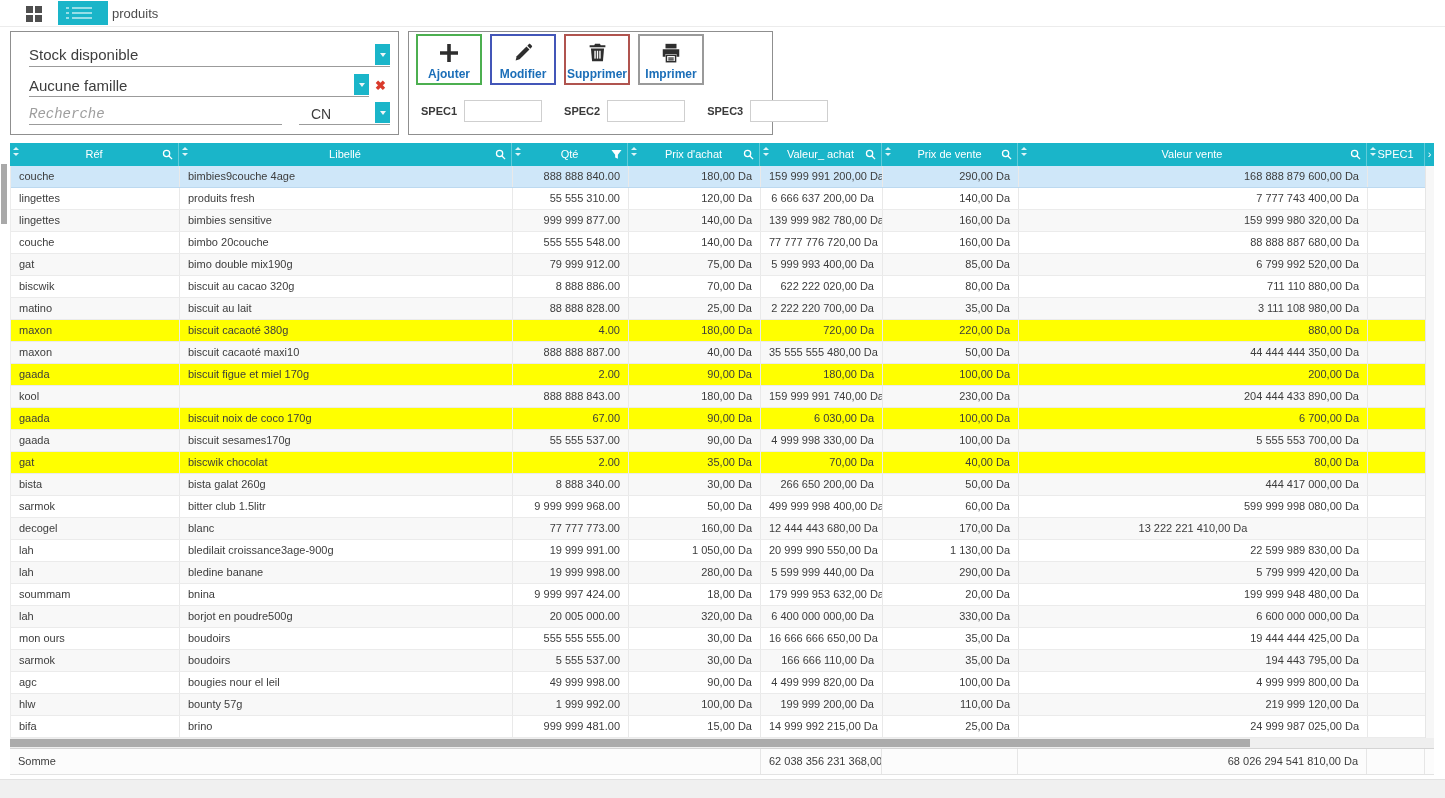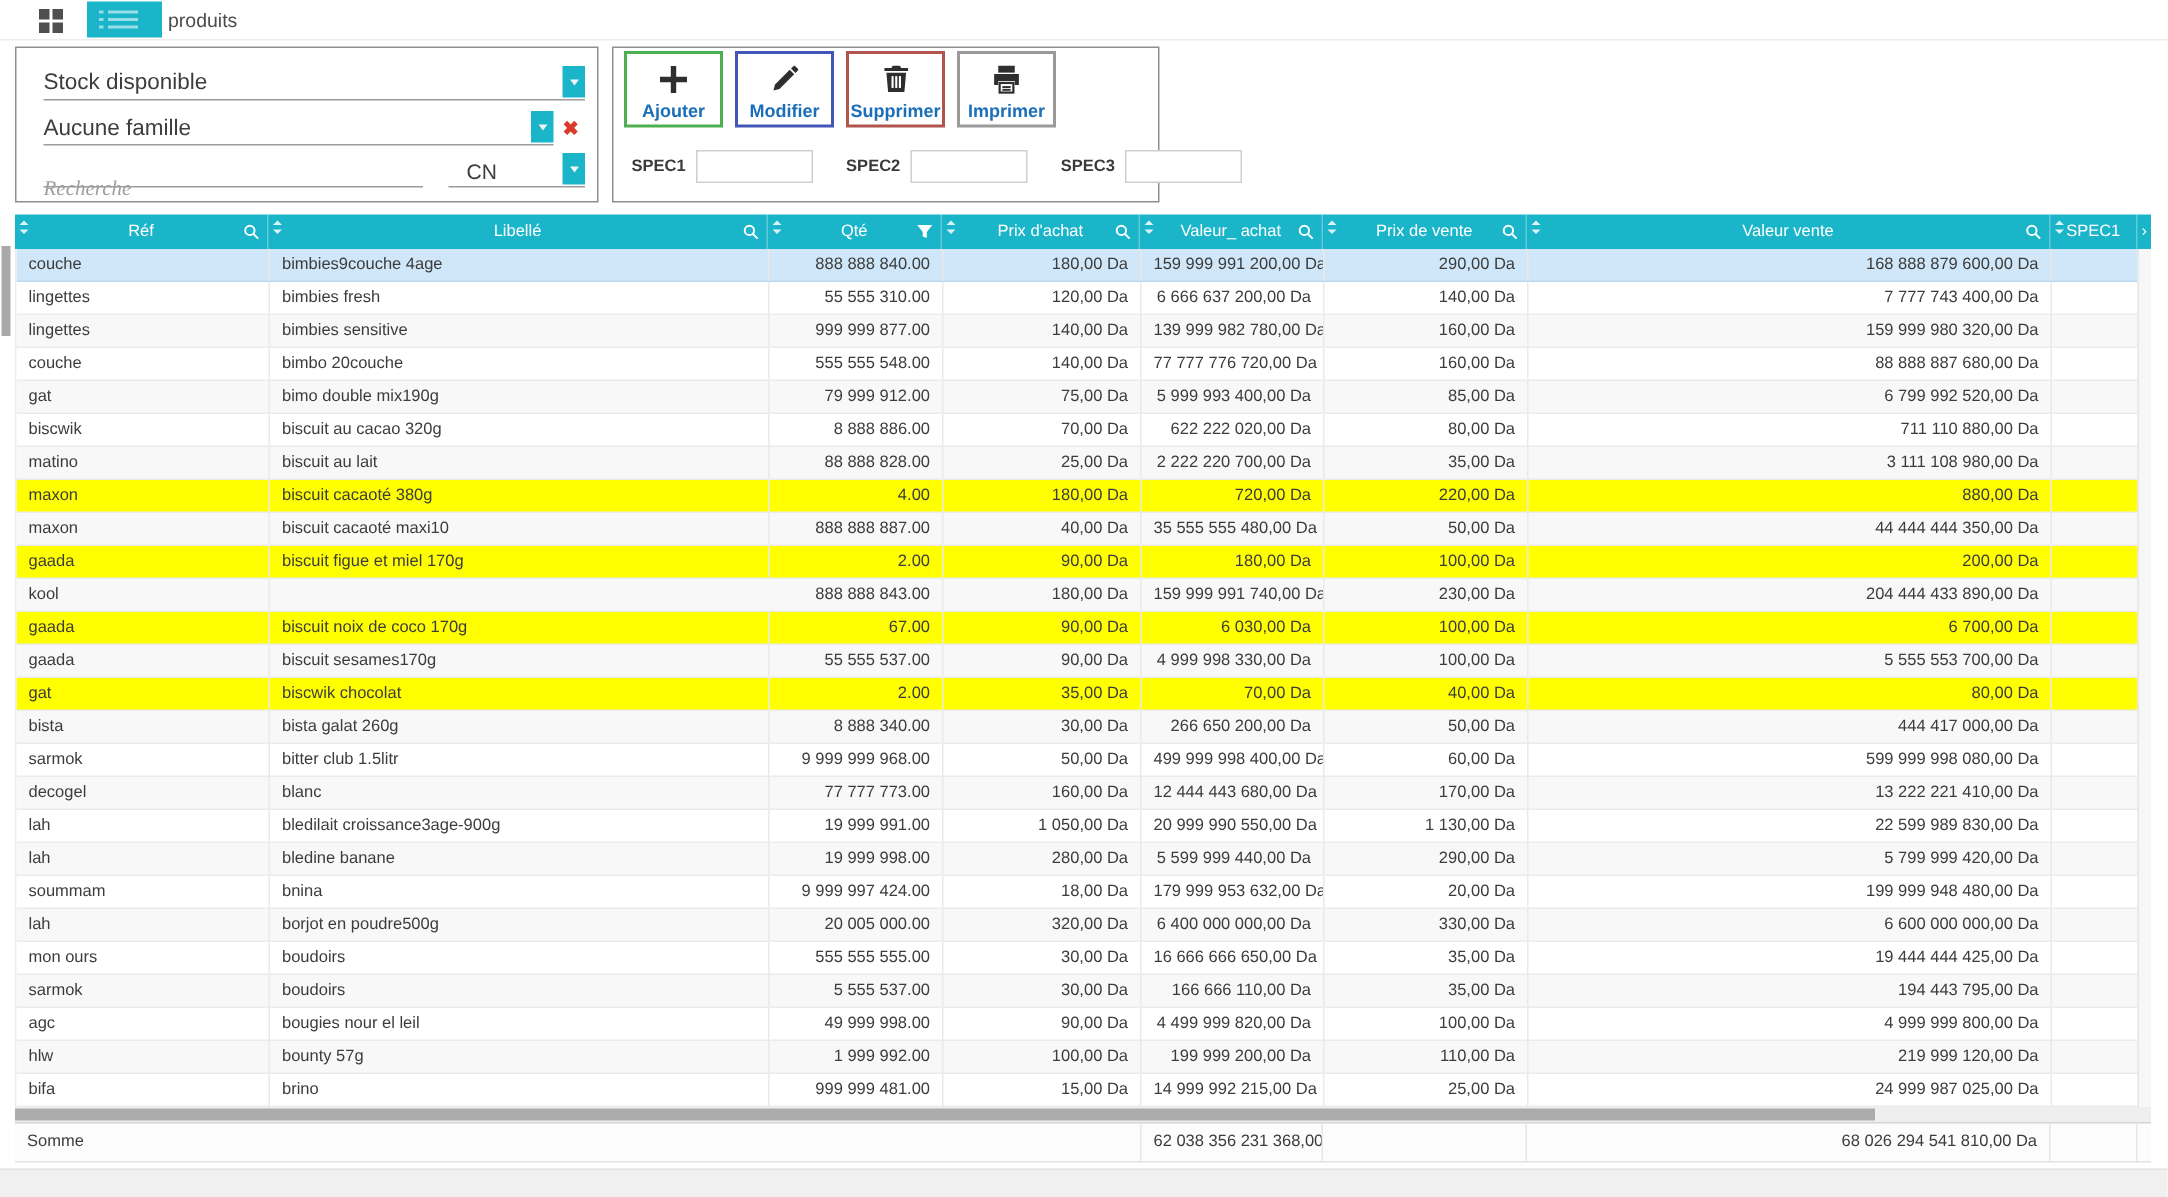--- a/index.html
+++ b/index.html
@@ -34,22 +34,22 @@
   #fieldSearch{left:18px;top:70px;width:253px;height:23px}
   #fieldCN{left:288px;top:70px;width:91px;height:23px}
   .fld-label{position:absolute;left:0;top:4px;font-size:15px;color:#3d3d3d;white-space:nowrap}
   #fieldCN .fld-label{left:12px;font-size:14px}
   .dd{position:absolute;right:0;bottom:1px;width:15px;height:21px;background:var(--accent);
     display:flex;align-items:center;justify-content:center;cursor:pointer}
   .dd-caret{width:0;height:0;border-left:3.5px solid transparent;border-right:3.5px solid transparent;
     border-top:4.5px solid #eef6f8}
   #clearFamille{position:absolute;left:364px;top:47px;color:#d93a2b;font-weight:bold;
     font-size:13px;cursor:pointer;line-height:1}
-  #searchInput{position:absolute;left:0;top:15px;width:250px;height:19px;border:none;outline:none;
-    font-family:Liberation Serif, serif;font-size:14px;color:#4d7c0f;background:transparent}
+  #searchInput{position:absolute;left:0;top:2px;width:250px;height:19px;border:none;outline:none;
+    font-family:Liberation Mono, monospace;font-size:14px;color:#4d7c0f;background:transparent}
   #searchInput::placeholder{color:#9e9e9e;font-style:italic}
   
   #toolbarButtons{position:absolute;left:7px;top:2px;display:flex;gap:8px}
   .abtn{width:62px;height:47px;border:2px solid #999;background:#fff;display:flex;
     flex-direction:column;align-items:center;cursor:pointer;box-sizing:content-box}
   .abtn-icon{flex:1;display:flex;align-items:center;justify-content:center;padding-top:2px}
   .abtn-label{font-size:12px;font-weight:bold;color:var(--btnlabel);padding-bottom:2px;white-space:nowrap}
   #specFields{position:absolute;left:12px;top:68px;display:flex;align-items:center}
   .spec-label{font-size:11px;font-weight:bold;color:#3a3a3a;margin-right:7px}
   .spec-input{width:76px;height:20px;border:1px solid #cfcfcf;outline:none;margin-right:22px;
@@ -287,21 +287,21 @@
       <div class="cell num" style="width: 116px;">888 888 840.00</div>
       <div class="cell num" style="width: 132px;">180,00 Da</div>
       <div class="cell num" style="width: 122px;">159 999 991 200,00 Da</div>
       <div class="cell num" style="width: 136px;">290,00 Da</div>
       <div class="cell num" style="width: 349px;">168 888 879 600,00 Da</div>
       <div class="cell" style="width: 58px;"></div>
       <div class="gutter"></div>
     </div>
     <div class="row">
       <div class="cell" style="width: 169px;">lingettes</div>
-      <div class="cell" style="width: 333px;">bimbies fresh</div>
+      <div class="cell" style="width: 333px;">produits fresh</div>
       <div class="cell num" style="width: 116px;">55 555 310.00</div>
       <div class="cell num" style="width: 132px;">120,00 Da</div>
       <div class="cell num" style="width: 122px;">6 666 637 200,00 Da</div>
       <div class="cell num" style="width: 136px;">140,00 Da</div>
       <div class="cell num" style="width: 349px;">7 777 743 400,00 Da</div>
       <div class="cell" style="width: 58px;"></div>
       <div class="gutter"></div>
     </div>
     <div class="row odd">
       <div class="cell" style="width: 169px;">lingettes</div>
@@ -457,21 +457,21 @@
       <div class="cell" style="width: 58px;"></div>
       <div class="gutter"></div>
     </div>
     <div class="row odd">
       <div class="cell" style="width: 169px;">decogel</div>
       <div class="cell" style="width: 333px;">blanc</div>
       <div class="cell num" style="width: 116px;">77 777 773.00</div>
       <div class="cell num" style="width: 132px;">160,00 Da</div>
       <div class="cell num" style="width: 122px;">12 444 443 680,00 Da</div>
       <div class="cell num" style="width: 136px;">170,00 Da</div>
-      <div class="cell num" style="width: 349px;">13 222 221 410,00 Da</div>
+      <div class="cell num" style="width: 349px; text-align: center;">13 222 221 410,00 Da</div>
       <div class="cell" style="width: 58px;"></div>
       <div class="gutter"></div>
     </div>
     <div class="row">
       <div class="cell" style="width: 169px;">lah</div>
       <div class="cell" style="width: 333px;">bledilait croissance3age-900g</div>
       <div class="cell num" style="width: 116px;">19 999 991.00</div>
       <div class="cell num" style="width: 132px;">1 050,00 Da</div>
       <div class="cell num" style="width: 122px;">20 999 990 550,00 Da</div>
       <div class="cell num" style="width: 136px;">1 130,00 Da</div>

